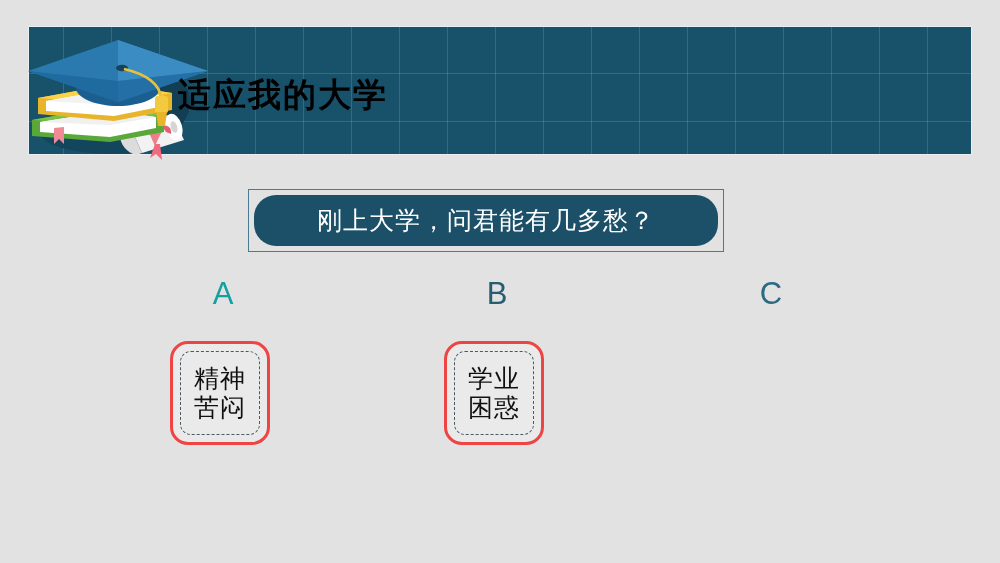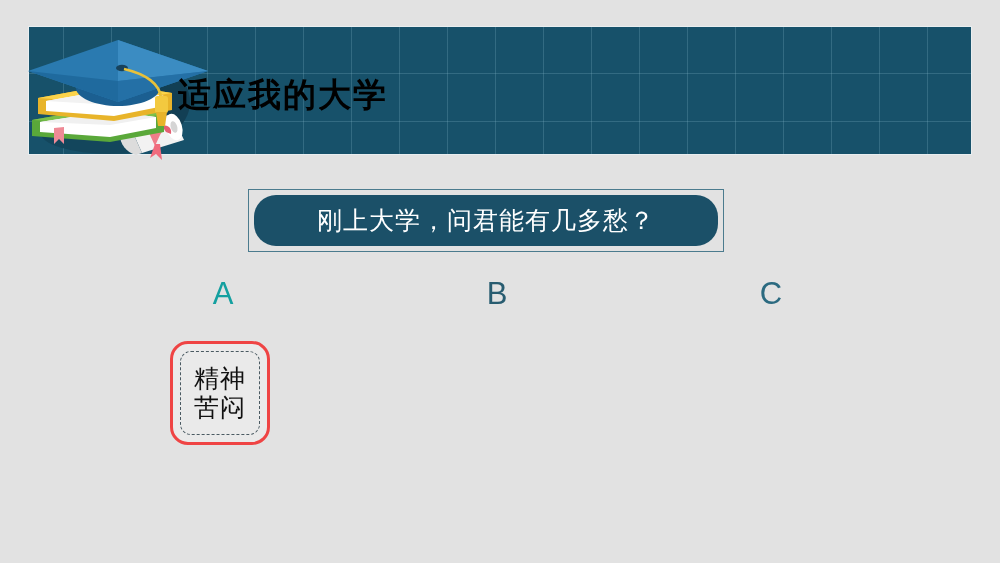--- a/index.html
+++ b/index.html
@@ -231,20 +231,26 @@
       <div class="step-box">
         <div class="step-box-inner">
           <span class="step-line">精神</span>
           <span class="step-line">苦闷</span>
         </div>
       </div>
     </div>
 
     <div class="flow-step" id="step-b">
       <div class="step-label" style="color:#285c70;">B</div>
+      <div class="step-box">
+        <div class="step-box-inner">
+          <span class="step-line">学业</span>
+          <span class="step-line">困惑</span>
+        </div>
+      </div>
     </div>
 
     <div class="flow-step" id="step-c">
       <div class="step-label" style="color:#2b6a80;">C</div>
     </div>
 
   </div>
 </div>
 
 </body></html>

